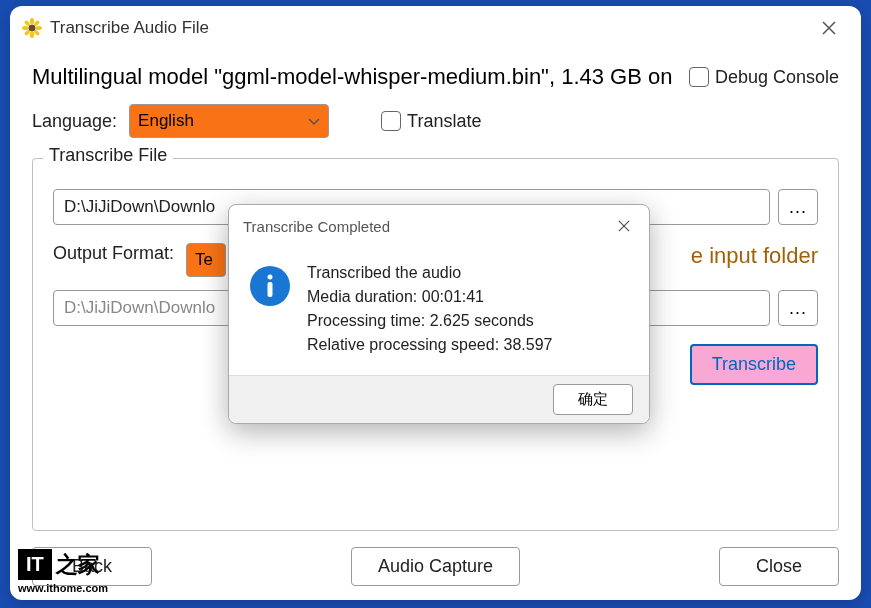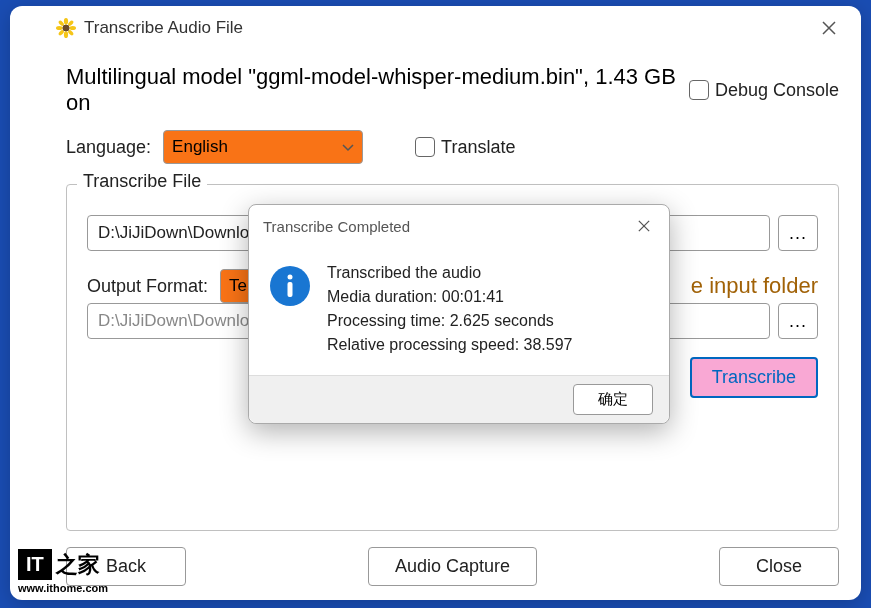--- a/index.html
+++ b/index.html
@@ -20,21 +20,20 @@
       position: absolute;
       left: 10px;
       top: 6px;
       width: 851px;
       height: 594px;
       background: #fff;
       border-radius: 12px;
       box-shadow: 0 4px 20px rgba(0,0,0,0.2);
       display: flex;
       flex-direction: column;
-      padding-left: 34px;
     }
     .titlebar {
       display: flex;
       align-items: center;
       padding: 10px 16px 10px 12px;
       height: 44px;
     }
     .titlebar-icon {
       width: 20px;
       height: 20px;
@@ -151,23 +150,23 @@
       background: #fff;
       display: flex;
       align-items: center;
       justify-content: center;
       font-size: 18px;
       cursor: pointer;
       letter-spacing: 1px;
     }
     .format-row {
       display: flex;
-      align-items: center;
+      align-items: flex-start;
       gap: 12px;
-      margin-bottom: 0;
+      margin-bottom: 13px;
     }
     .place-text {
       font-size: 22px;
       color: #a16207;
     }
     .transcribe-btn {
       margin-left: auto;
       border: 2px solid #0067c0;
       background: #f9a8d4;
       color: #0067c0;
@@ -197,21 +196,21 @@
     .btn-audio {
       margin-left: auto;
       margin-right: auto;
     }
     .btn-close {
       min-width: 120px;
     }
     
     .dialog {
       position: absolute;
-      left: 248px;
+      left: 228px;
       top: 204px;
       width: 422px;
       background: #fff;
       border: 1px solid #aaa;
       border-radius: 8px;
       box-shadow: 0 8px 28px rgba(0,0,0,0.3);
     }
     .dialog-title {
       display: flex;
       align-items: center;

